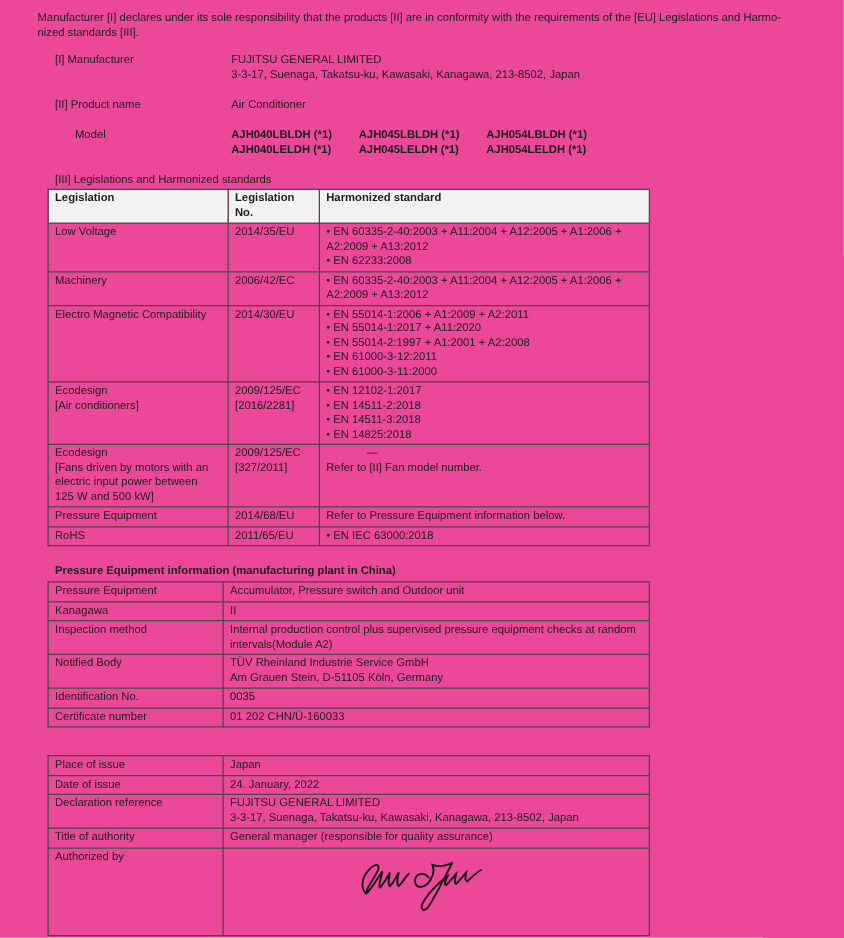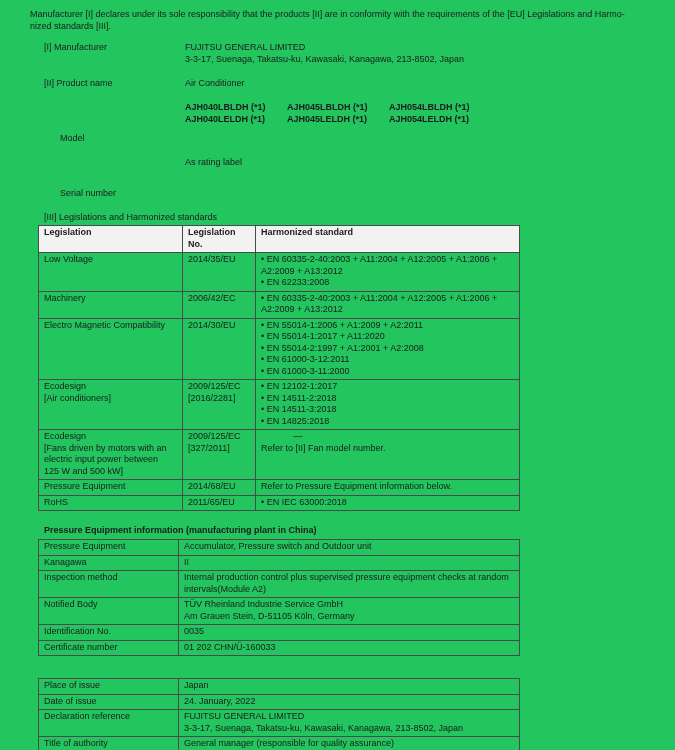--- a/index.html
+++ b/index.html
@@ -3,29 +3,29 @@
 <meta charset="utf-8">
 <style>
   * { margin: 0; padding: 0; box-sizing: border-box; }
   html, body { background: #ffffff; }
   body {
     width: 675px; height: 750px;
     font-family: "Liberation Sans", "DejaVu Sans", sans-serif;
     font-size: 9px; line-height: 12px; color: #1c1c1c;
     overflow: hidden;
   }
-  .page { position: relative; width: 675px; height: 750px; background: #22c55e; padding-top: 8px; }
+  .page { position: relative; width: 675px; height: 750px; background: #ec4899; padding-top: 8px; }
   .pre { white-space: pre-wrap; }
 
   .intro { margin: 0 28px 0 30px; }
 
   .fields { margin-left: 44px; margin-top: 9px; }
   .field-row { display: flex; margin-bottom: 12px; }
   .field-label { width: 141px; flex: 0 0 141px; }
-  .field-label.indent { padding-left: 16px; margin-top: 31px; }
+  .field-label.indent { padding-left: 16px; }
   .field-value { flex: 1; }
   .model-grid { display: grid; grid-template-columns: 92px 92px 92px; column-gap: 10px; font-weight: bold; }
   .model-grid span { white-space: nowrap; }
 
   .section-title { margin-left: 44px; margin-bottom: 2px; }
   .bold-title { font-weight: bold; margin-left: 44px; margin-bottom: 3px; }
 
   table { border-collapse: collapse; width: 482px; margin-left: 38px; table-layout: fixed; }
   td, th {
     border: 1px solid #4a4a4a;
@@ -72,24 +72,20 @@
           <span>AJH045LBLDH (*1)</span>
           <span>AJH054LBLDH (*1)</span>
           <span>AJH040LELDH (*1)</span>
           <span>AJH045LELDH (*1)</span>
           <span>AJH054LELDH (*1)</span>
         </span>
       </span>
     </div>
 
 
-    <div class="field-row">
-      <span class="field-label indent">Serial number</span>
-      <span class="field-value">As rating label</span>
-    </div>
 
   </div>
 
   <div class="section-title">[III] Legislations and Harmonized standards</div>
 
   <table>
     <colgroup>
         <col style="width:144px">
         <col style="width:73px">
         <col>

